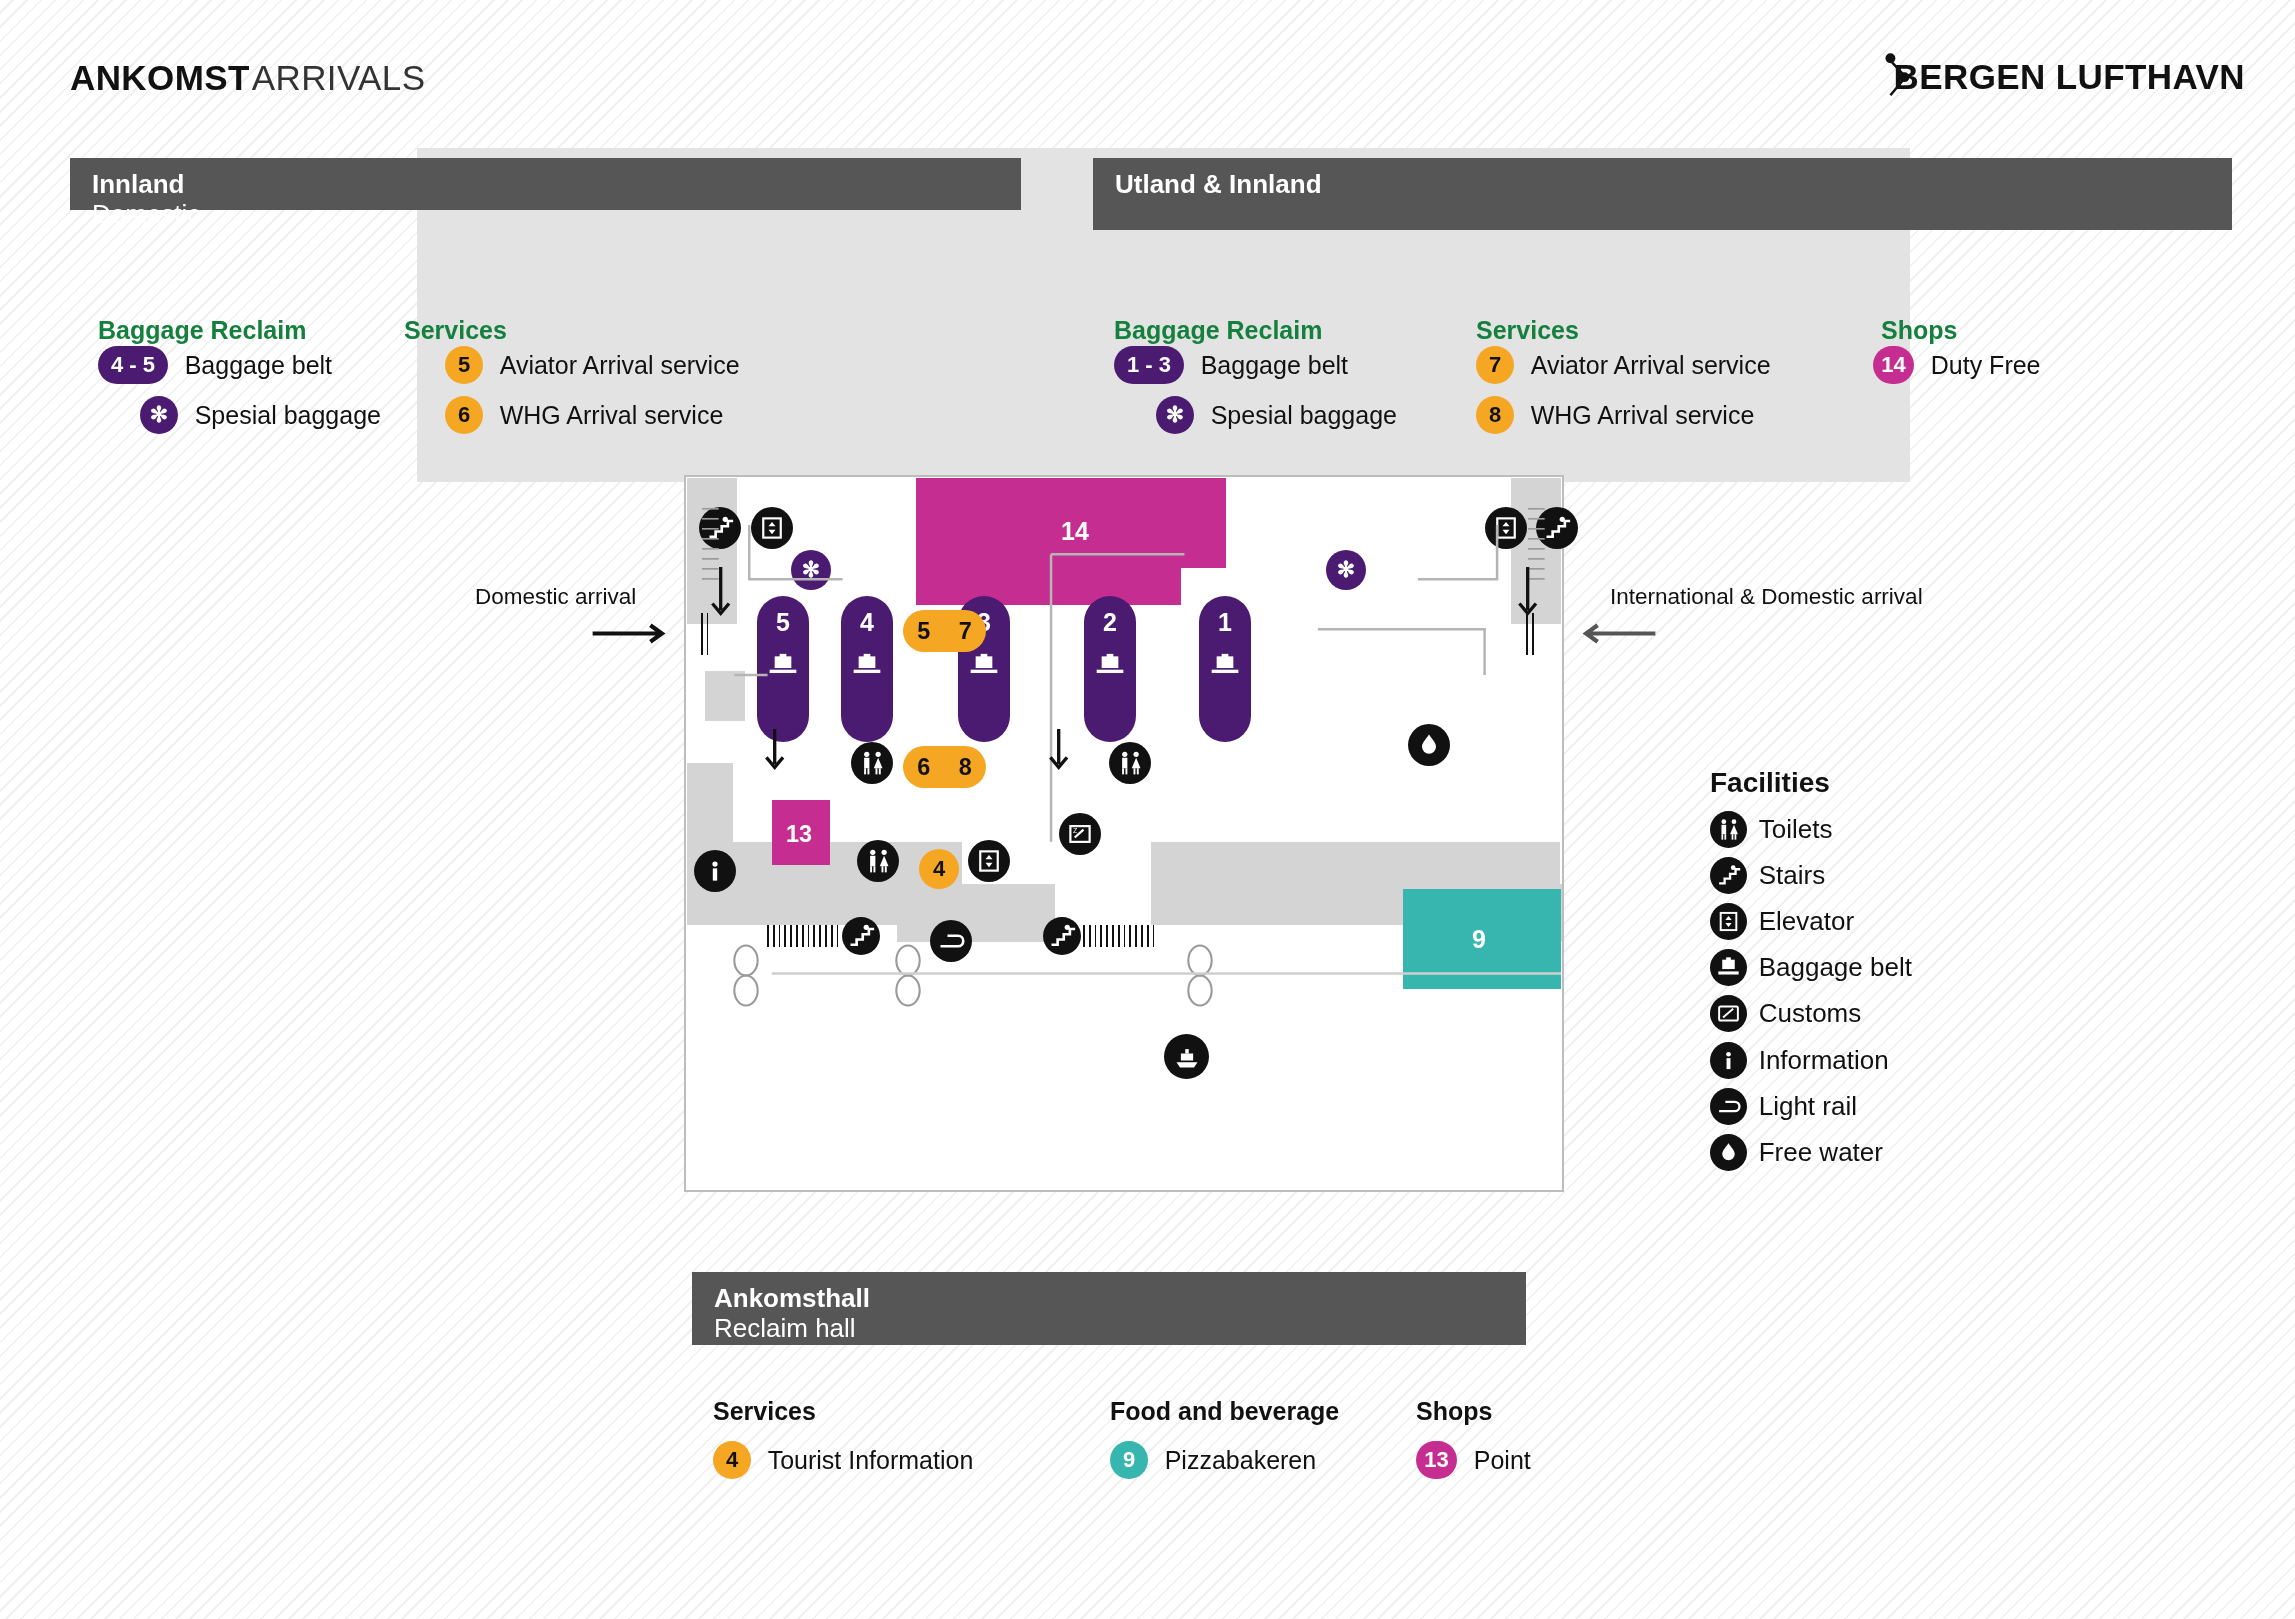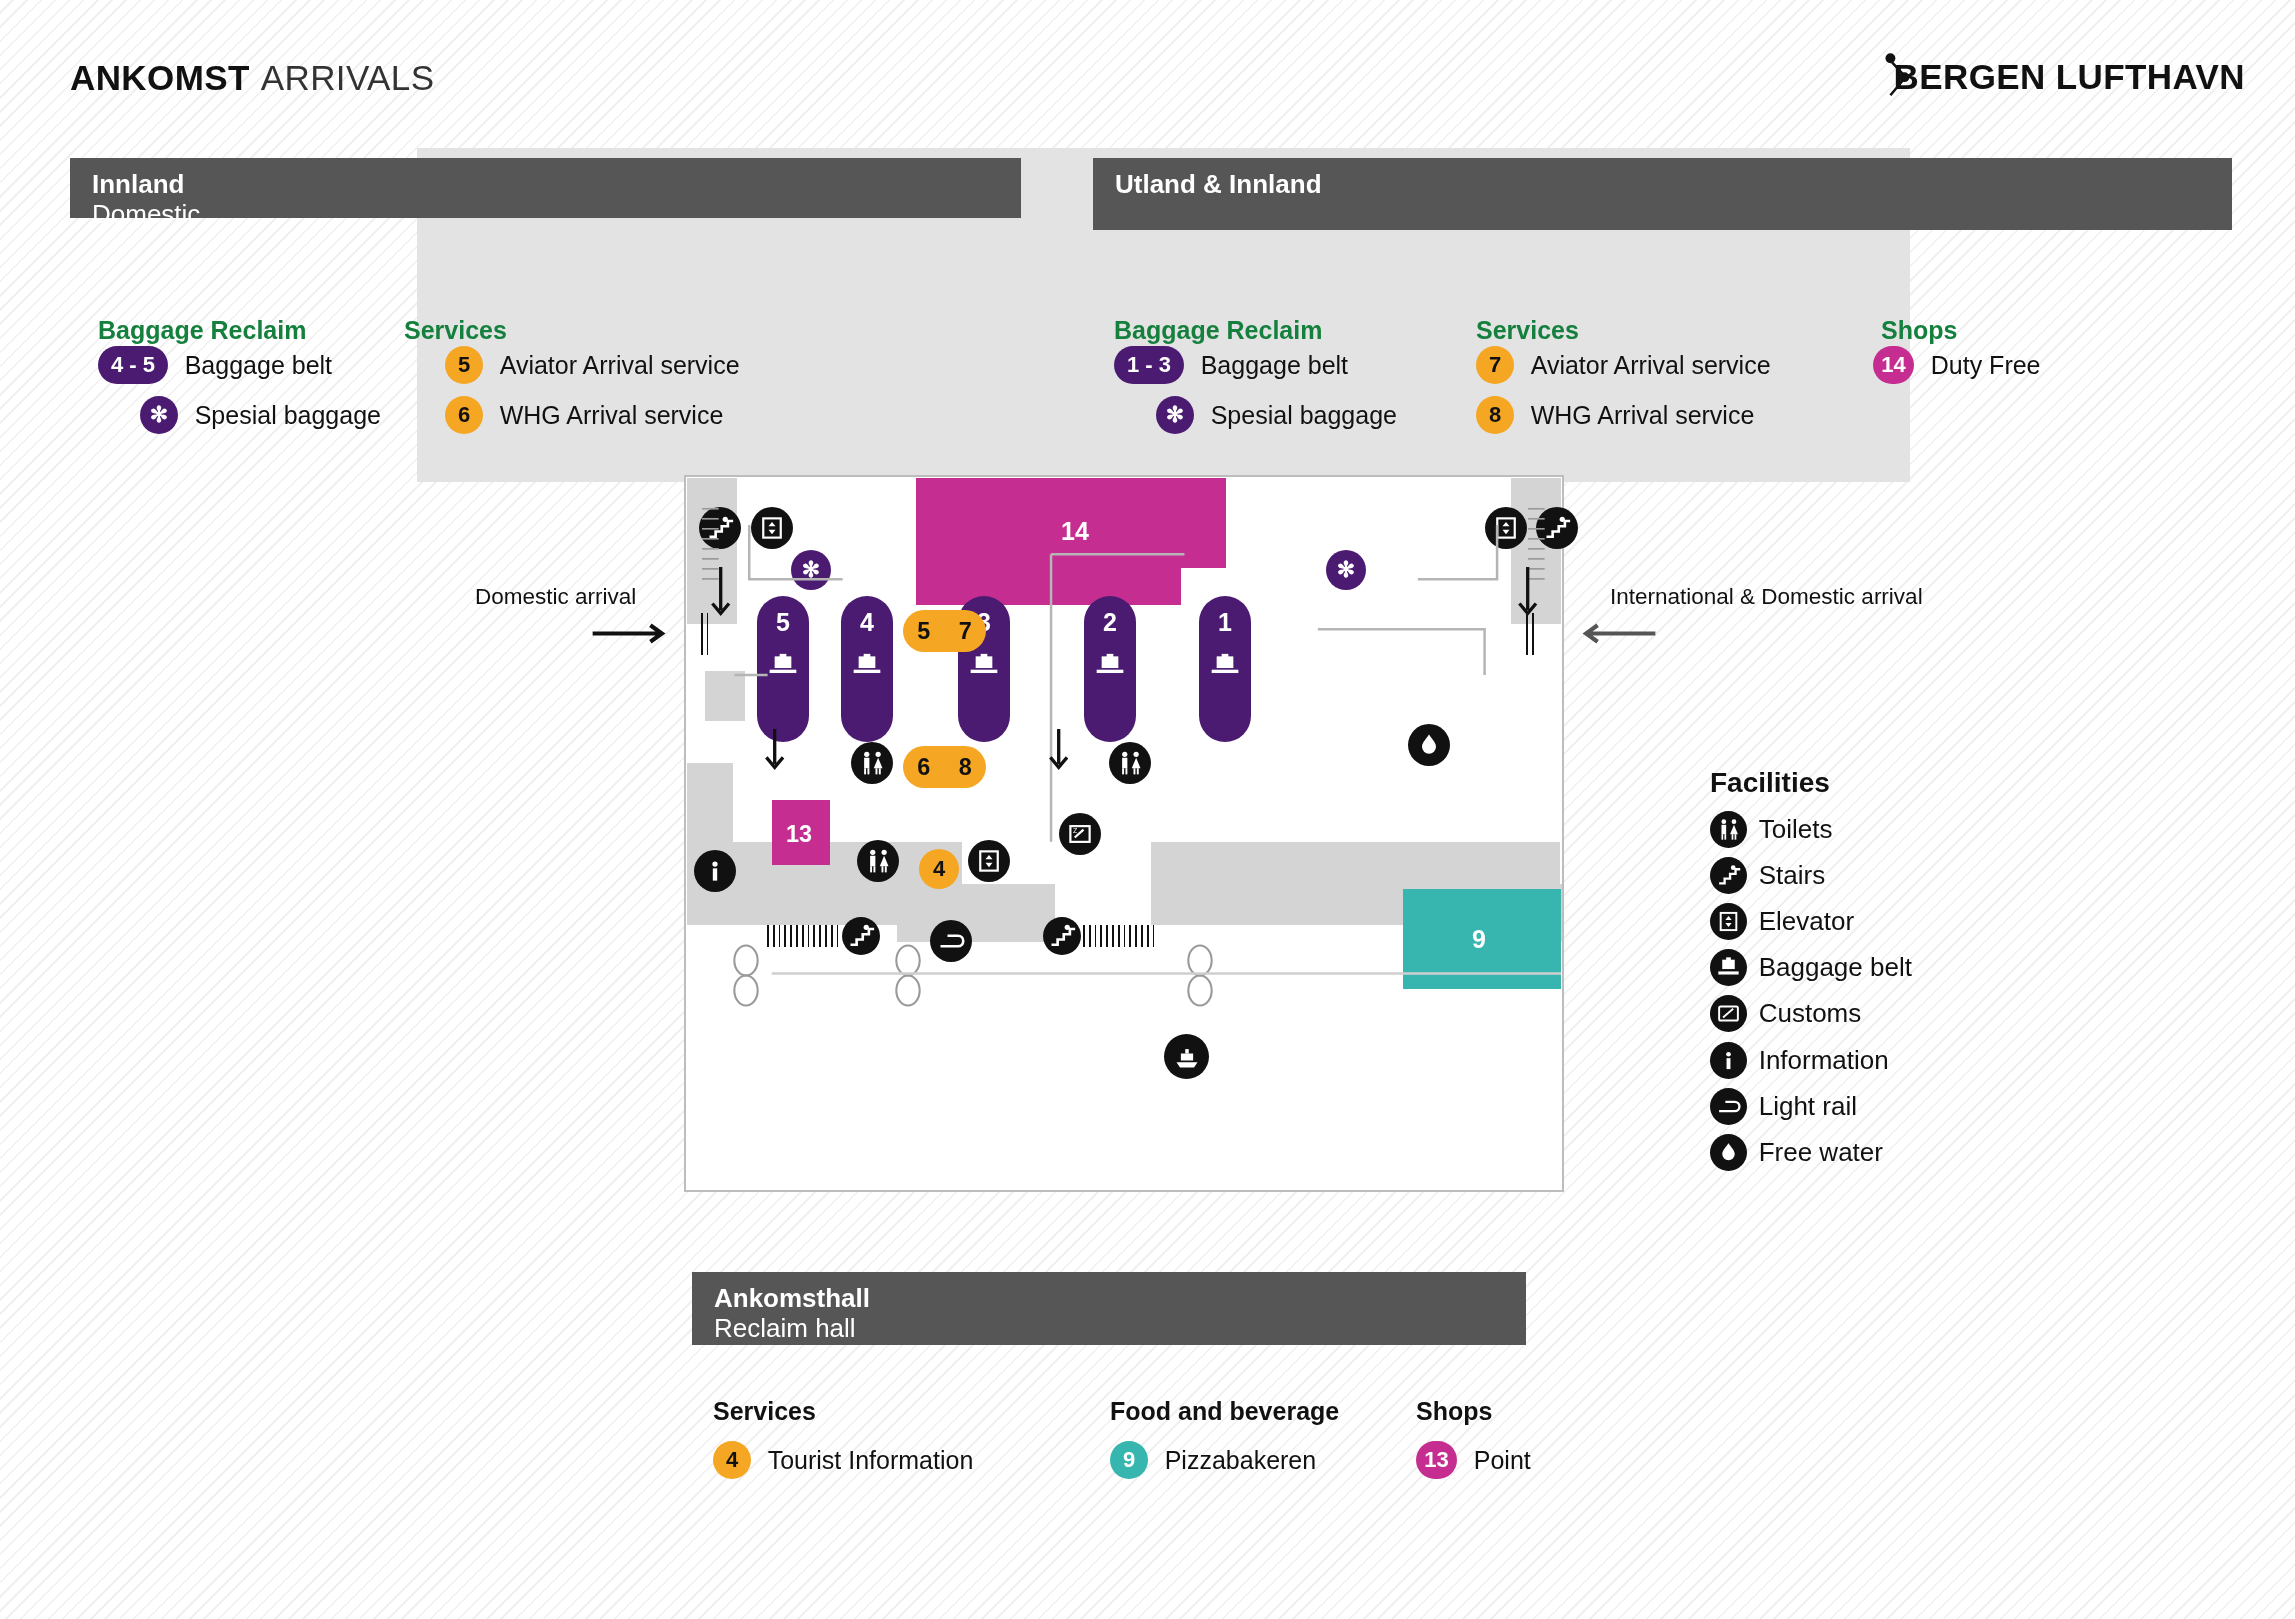--- a/index.html
+++ b/index.html
@@ -16,41 +16,41 @@
     background:repeating-linear-gradient(-45deg,#ffffff 0px,#ffffff 8.3px,#f0f0f0 8.3px,#f0f0f0 10px);
   }
   #stage{position:absolute;left:0;top:0;width:2295px;height:1620px;}
 
   
   #title{
     position:absolute;left:70px;top:58px;
     font-size:35px;letter-spacing:0.4px;white-space:nowrap;
   }
   #title .bold{font-weight:bold;color:#111;}
-  #title .light{font-weight:normal;color:#333;margin-left:11px;}
+  #title .light{font-weight:normal;color:#333;margin-left:2px;}
 
   #brand{
     position:absolute;right:50px;top:57px;
     font-size:35px;font-weight:bold;color:#111;letter-spacing:0.4px;white-space:nowrap;text-align:center;
   }
   #brandmark{position:absolute;right:384px;top:52px;width:28px;height:47px;}
 
   
   #legendpanel{
     position:absolute;left:417px;top:148px;width:1493px;height:334px;
     background:#e3e3e3;
   }
   .bar{
     position:absolute;background:#565656;color:#fff;
     padding:11.7px 22px 13.3px 22px;box-sizing:border-box;
   }
   .bar .l1{font-size:26px;font-weight:bold;line-height:1.15;}
   .bar .l2{font-size:26px;font-weight:normal;line-height:1.15;}
 
-  #bar-dom{left:70px;top:158px;width:951px;height:60px;}
+  #bar-dom{left:70px;top:158px;width:951px;height:52px;}
   #bar-int{left:1093px;top:158px;width:1139px;height:72px;}
   #bar-hall{left:692px;top:1272px;width:834px;height:73px;}
 
   .grp-title{position:absolute;font-size:25px;font-weight:bold;color:#15803d;white-space:nowrap;margin-top:24px;}
   .row{position:absolute;display:flex;align-items:center;white-space:nowrap;}
   .row .lbl{font-size:25px;color:#111;margin-left:16.7px;}
 
   .pill{
     display:inline-flex;align-items:center;justify-content:center;
     color:#fff;font-weight:bold;font-size:22px;

